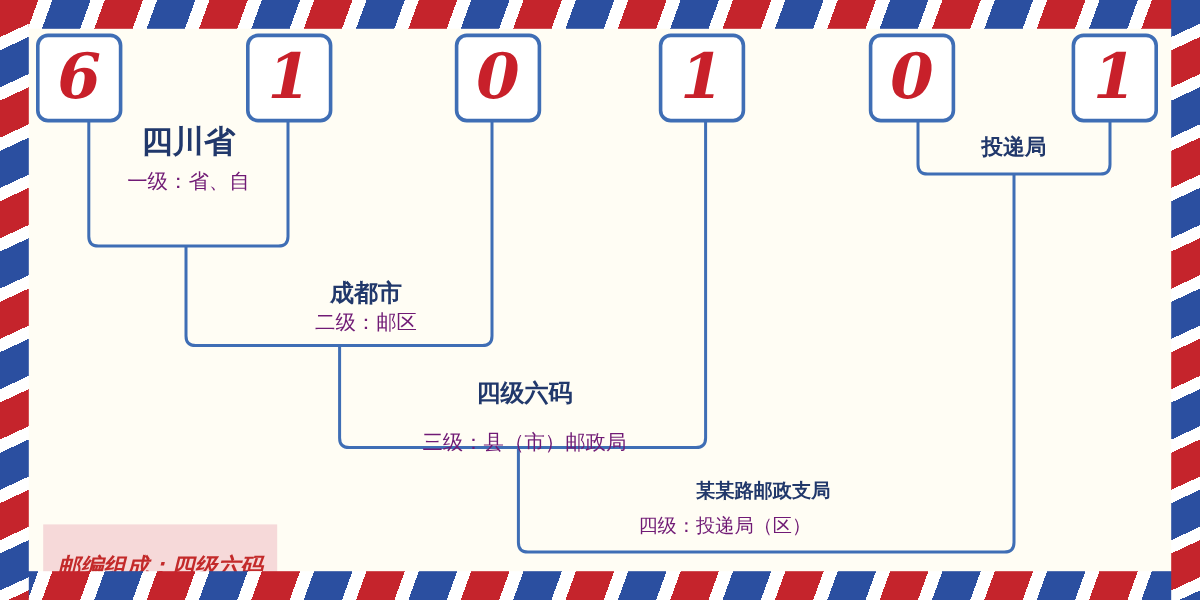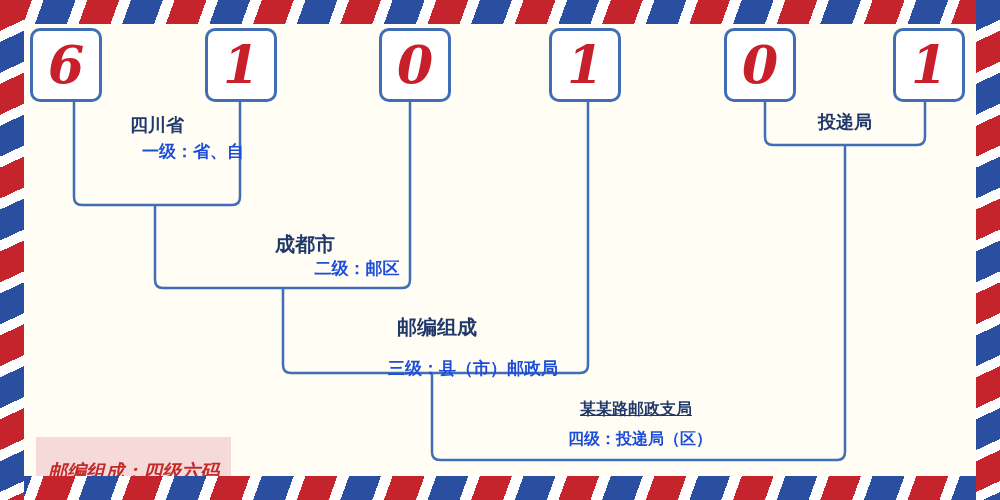--- a/index.html
+++ b/index.html
@@ -33,30 +33,30 @@
   }
   .box-1{left:30px;} .box-2{left:205px;} .box-3{left:379px;}
   .box-4{left:549px;} .box-5{left:724px;} .box-6{left:893px;}
 
   .place{
     position:absolute;transform:translateX(-50%);
     color:#21386b;font-weight:bold;white-space:nowrap;z-index:3;font-size:20px;
   }
   .desc{
     position:absolute;transform:translateX(-50%);
-    color:#1d4ed8;font-weight:bold;white-space:nowrap;text-align:center;
-    z-index:3;font-size:17px;line-height:22px;margin-left:36px;
+    color:#701a75;font-weight:normal;white-space:nowrap;text-align:center;
+    z-index:3;font-size:17px;line-height:22px;
   }
-  .lbl-province{left:157px;top:113px;font-size:18px;font-family:Liberation Serif, serif;}
+  .lbl-province{left:157px;top:101px;font-size:26px;font-family:Liberation Serif, serif;}
   .lbl-province-desc{left:157px;top:141px;}
   .lbl-city{left:305px;top:231px;}
-  .lbl-city-desc{left:321px;top:258px;}
+  .lbl-city-desc{left:305px;top:258px;}
   .lbl-district{left:437px;top:314px;}
   .lbl-district-desc{left:437px;top:358px;}
-  .lbl-branch{left:636px;top:399px;font-size:16px;text-decoration:underline;}
+  .lbl-branch{left:636px;top:399px;font-size:16px;}
   .lbl-branch-desc{left:604px;top:428px;font-size:16px;}
   .lbl-delivery{left:845px;top:110px;font-size:18px;}
 
   .badge{
     position:absolute;left:36px;top:437px;z-index:3;
     background:#f6d9d9;color:#c32a2a;font-weight:bold;
     font-size:19px;padding:22px 12px;white-space:nowrap;font-style:italic;
   }
 </style>
 </head>
@@ -97,21 +97,21 @@
   </div>
 
   <div class="place lbl-province">四川省</div>
   <div class="desc lbl-province-desc">
     <div>一级：省、自</div>
   </div>
 
   <div class="place lbl-city">成都市</div>
   <div class="desc lbl-city-desc">二级：邮区</div>
 
-  <div class="place lbl-district">邮编组成</div>
+  <div class="place lbl-district">四级六码</div>
   <div class="desc lbl-district-desc">三级：县（市）邮政局</div>
 
   <div class="place lbl-branch">某某路邮政支局</div>
   <div class="desc lbl-branch-desc">四级：投递局（区）</div>
 
   <div class="place lbl-delivery">投递局</div>
 
   <div class="badge">邮编组成：四级六码</div>
 
 </div>

